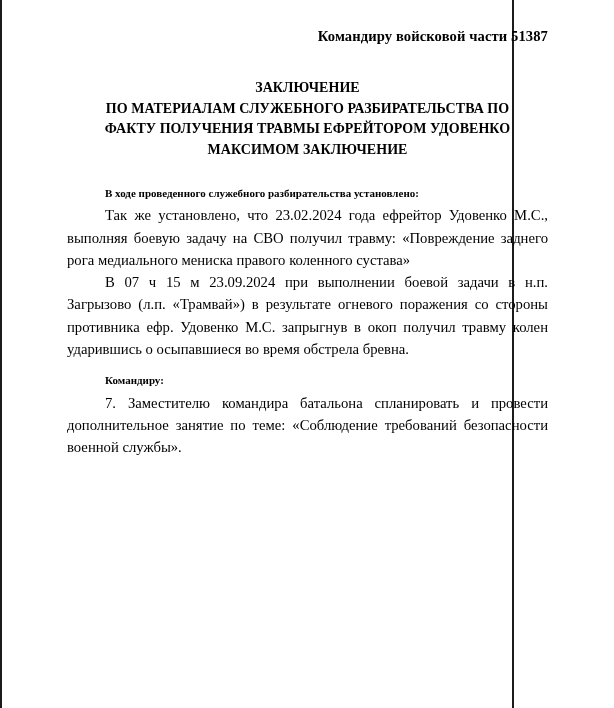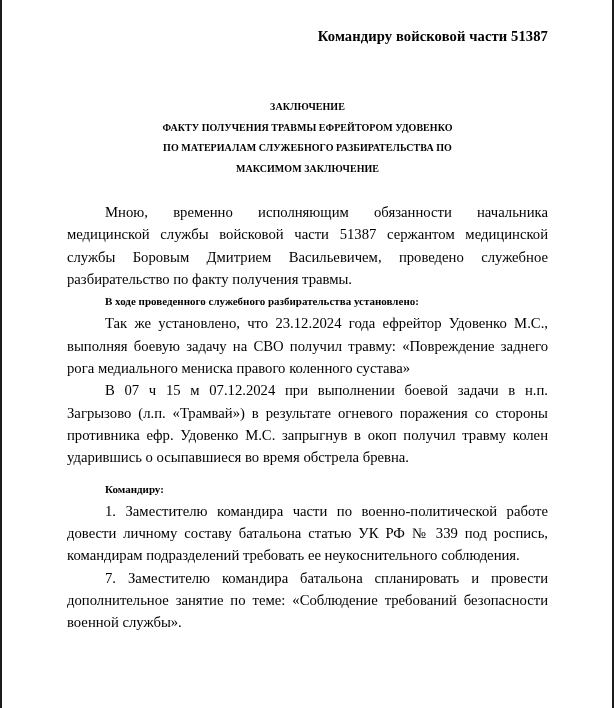--- a/index.html
+++ b/index.html
@@ -24,21 +24,21 @@
     width: 2px;
     background: #1b1b1b;
   }
   .page-edge-left  { left: 0; }
   .page-edge-right { right: 0; }
 
   .page {
     position: absolute;
     left: 0;
     top: 0;
-    width: 614px;
+    width: 514px;
     height: 708px;
     box-sizing: border-box;
     padding: 0;
   }
 
   .content {
     position: absolute;
     left: 67px;
     top: 0;
     width: 481px;       
@@ -49,24 +49,24 @@
     margin-top: 27px;
     text-align: right;
     font-weight: bold;
     font-size: 14.6px;
     line-height: 18px;
     letter-spacing: 0.1px;
   }
 
   
   .doc-title {
-    margin-top: 52px;
+    margin-top: 33px;
     text-align: center;
     font-weight: bold;
-    font-size: 10px;
+    font-size: 14px;
     line-height: 20.5px;
     letter-spacing: 0.05px;
   }
   .doc-title .tline { display: block; white-space: nowrap; }
 
   
   .body-block { margin-top: 22px; }
 
   p.para {
     margin: 0;
@@ -96,40 +96,38 @@
 
   <div class="page-edge-left"></div>
   <div class="page-edge-right"></div>
 
   <div class="content">
 
     <div class="addressee">Командиру войсковой части 51387</div>
 
     <div class="doc-title">
       <span class="tline">ЗАКЛЮЧЕНИЕ</span>
+      <span class="tline">ПО МАТЕРИАЛАМ СЛУЖЕБНОГО РАЗБИРАТЕЛЬСТВА ПО</span>
       <span class="tline">ФАКТУ ПОЛУЧЕНИЯ ТРАВМЫ ЕФРЕЙТОРОМ УДОВЕНКО</span>
-      <span class="tline">ПО МАТЕРИАЛАМ СЛУЖЕБНОГО РАЗБИРАТЕЛЬСТВА ПО</span>
       <span class="tline">МАКСИМОМ ЗАКЛЮЧЕНИЕ</span>
     </div>
 
     <div class="body-block">
 
-      <p class="para">Мною, временно исполняющим обязанности начальника медицинской службы войсковой части 51387 сержантом медицинской службы Боровым Дмитрием Васильевичем, проведено служебное разбирательство по факту получения травмы.</p>
 
       <p class="subhead">В ходе проведенного служебного разбирательства установлено:</p>
 
 
-      <p class="para">Так же установлено, что 23.12.2024 года ефрейтор Удовенко М.С., выполняя боевую задачу на СВО получил травму: «Повреждение заднего рога медиального мениска правого коленного сустава»</p>
+      <p class="para">Так же установлено, что 23.02.2024 года ефрейтор Удовенко М.С., выполняя боевую задачу на СВО получил травму: «Повреждение заднего рога медиального мениска правого коленного сустава»</p>
 
 
-      <p class="para">В 07 ч 15 м 07.12.2024 при выполнении боевой задачи в н.п. Загрызово (л.п. «Трамвай») в результате огневого поражения со стороны противника ефр. Удовенко М.С. запрыгнув в окоп получил травму колен ударившись о осыпавшиеся во время обстрела бревна.</p>
+      <p class="para">В 07 ч 15 м 23.09.2024 при выполнении боевой задачи в н.п. Загрызово (л.п. «Трамвай») в результате огневого поражения со стороны противника ефр. Удовенко М.С. запрыгнув в окоп получил травму колен ударившись о осыпавшиеся во время обстрела бревна.</p>
 
       <div class="gap-sm"></div>
 
       <p class="subhead">Командиру:</p>
 
-      <p class="para">1. Заместителю командира части по военно-политической работе довести личному составу батальона статью УК РФ № 339 под роспись, командирам подразделений требовать ее неукоснительного соблюдения.</p>
 
       <p class="para">7. Заместителю командира батальона спланировать и провести дополнительное занятие по теме: «Соблюдение требований безопасности военной службы».</p>
 
     </div>
   </div>
 </div>
 
 </body></html>

